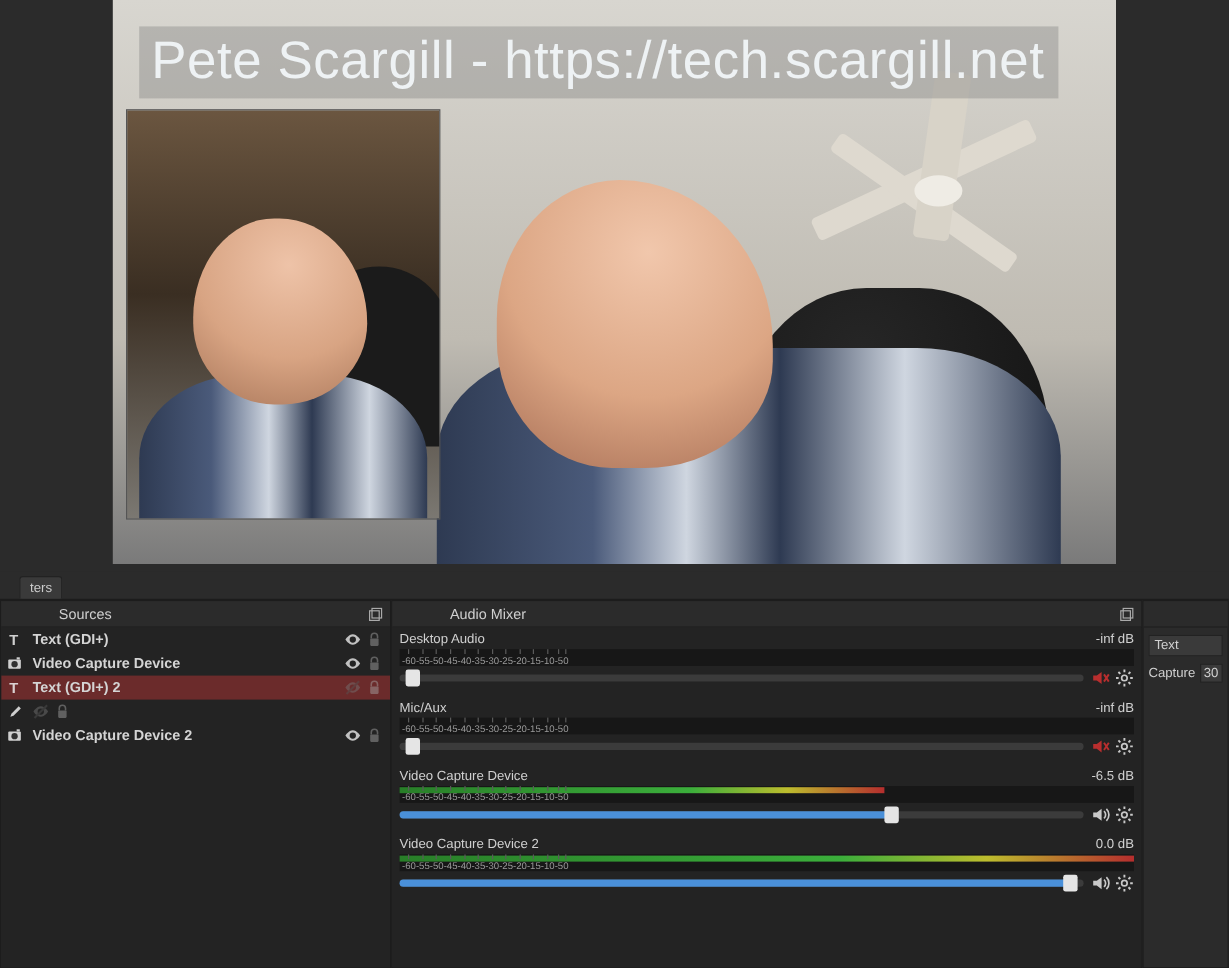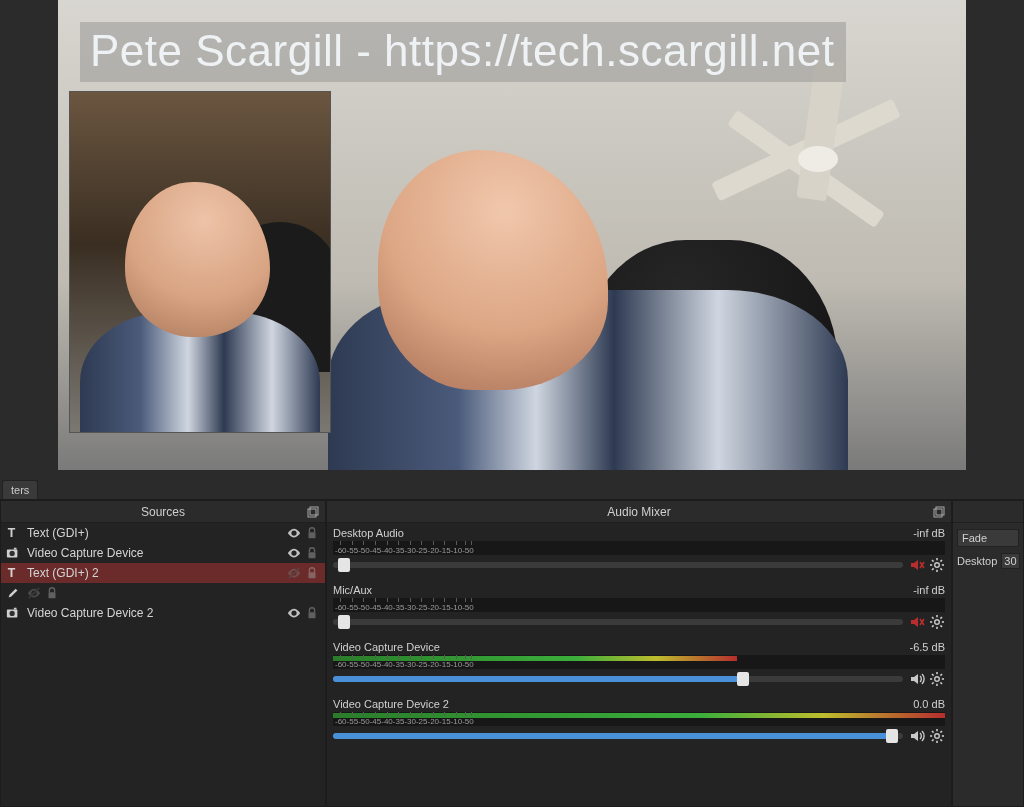--- a/index.html
+++ b/index.html
@@ -17,21 +17,21 @@
   
   .preview-area {
     height: 476px;
     display: flex;
     justify-content: center;
     align-items: flex-start;
     background: #2b2b2b;
   }
   .preview {
     margin-top: 0;
-    width: 908px;
+    width: 836px;
     height: 470px;
     background: linear-gradient(180deg, #d8d6d0 0%, #bfbbb2 60%, #7a7a7a 100%);
     position: relative;
     overflow: hidden;
   }
   .overlay-text {
     position: absolute;
     top: 22px;
     left: 22px;
     font-family: "Arial Narrow", Arial, sans-serif;
@@ -136,21 +136,21 @@
     align-items: flex-end;
   }
   .tab {
     background: #3a3a3a;
     border: 1px solid #222;
     border-bottom: none;
     padding: 3px 8px;
     font-size: 11px;
     color: #ccc;
     border-radius: 3px 3px 0 0;
-    margin-left: 2px;
+    margin-left: 16px;
   }
 
   
   .panels {
     flex: 1;
     display: flex;
     gap: 0;
     background: #2b2b2b;
     min-height: 0;
   }
@@ -163,26 +163,27 @@
     min-height: 0;
   }
   .panel-sources { width: 326px; }
   .panel-mixer   { flex: 1; }
   .panel-trans   { width: 72px; }
 
   .panel-header {
     height: 22px;
     display: flex;
     align-items: center;
-    justify-content: center;
+    justify-content: flex-start;
     position: relative;
     background: #2b2b2b;
     border-bottom: 1px solid #1f1f1f;
     color: #cfcfcf;
     font-size: 12px;
+    padding-left: 48px;
   }
   .panel-header .popout {
     position: absolute;
     right: 6px;
     top: 5px;
     width: 12px;
     height: 12px;
     cursor: pointer;
   }
   .popout svg { width: 12px; height: 12px; }
@@ -196,21 +197,21 @@
   .source-row {
     display: flex;
     align-items: center;
     height: 20px;
     padding: 0 6px 0 4px;
     gap: 6px;
     color: #d4d4d4;
   }
   .source-row.selected { background: #6b2b2b; }
   .src-icon { width: 16px; display:flex; justify-content:center; }
-  .src-label { flex: 1; font-size: 12px; white-space: nowrap; overflow: hidden; }
+  .src-label { flex: 1; font-size: 12px; white-space: nowrap; overflow: hidden; font-weight: bold; }
   .src-actions { display: flex; gap: 4px; align-items: center; }
   .mini-icon svg { width: 14px; height: 14px; display:block; }
   .mini-icon { cursor: pointer; opacity: 0.85; }
   .mini-icon.dim { opacity: 0.45; }
 
   
   .mixer-body {
     flex: 1;
     overflow-y: auto;
     background: #232323;
@@ -696,22 +697,22 @@
             </span>
           </div>
         </div>
       </div>
   </div>
 
   <div class="panel panel-trans">
     <div class="panel-header"></div>
     <div class="trans-body">
       <div class="trans-select">
-        <span>Fade</span>
+        <span>Text</span>
       </div>
       <div class="trans-row">
-        <span>Desktop</span>
+        <span>Capture</span>
         <span class="trans-num">30</span>
       </div>
     </div>
   </div>
 
 </div>
 
 </body></html>

